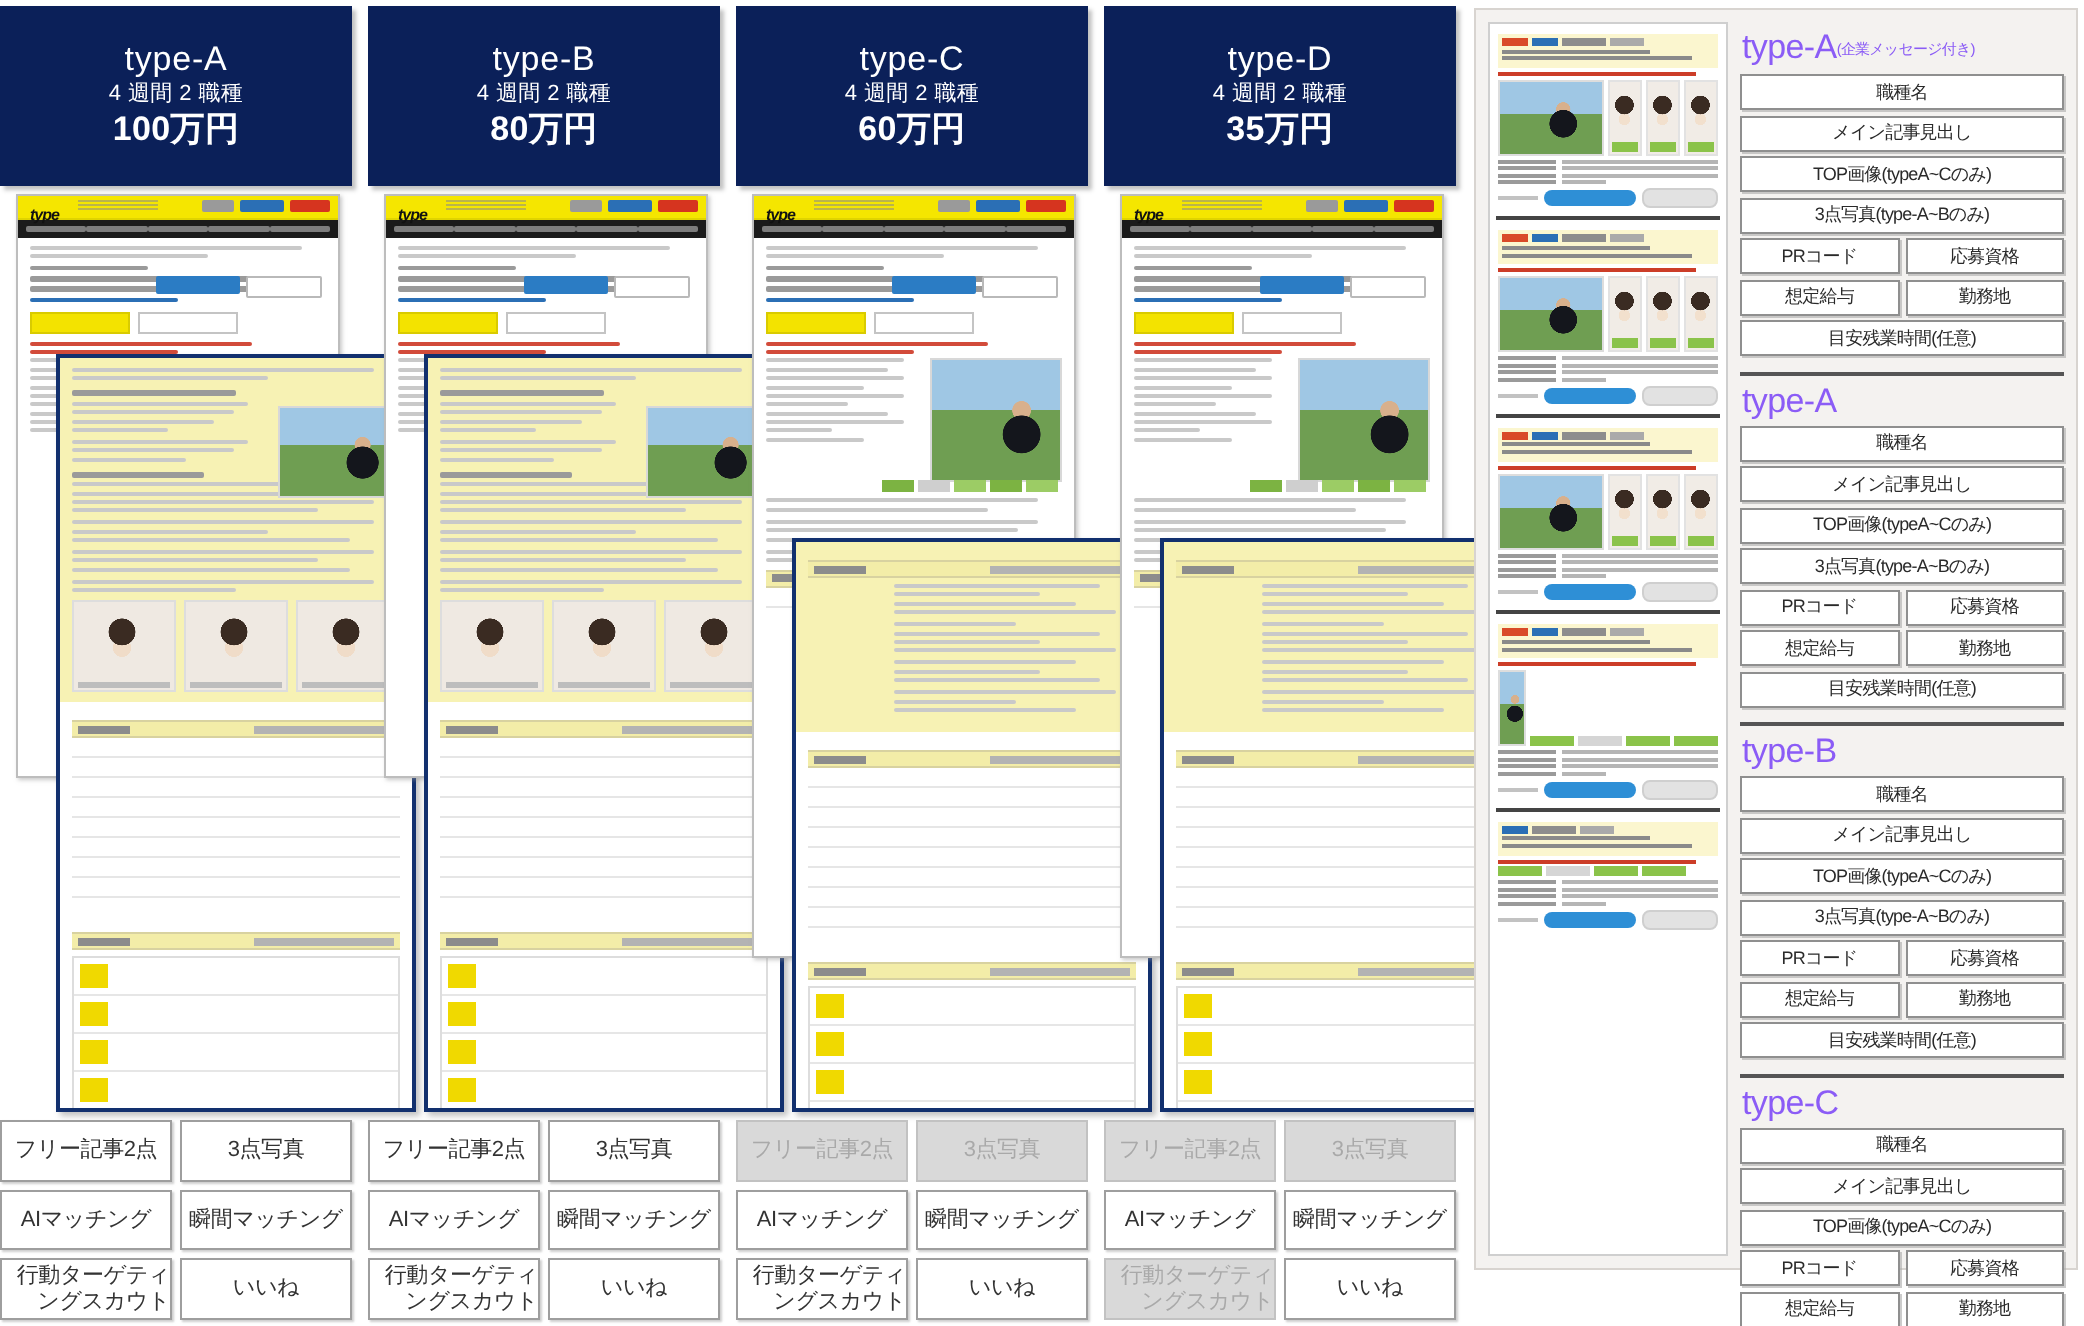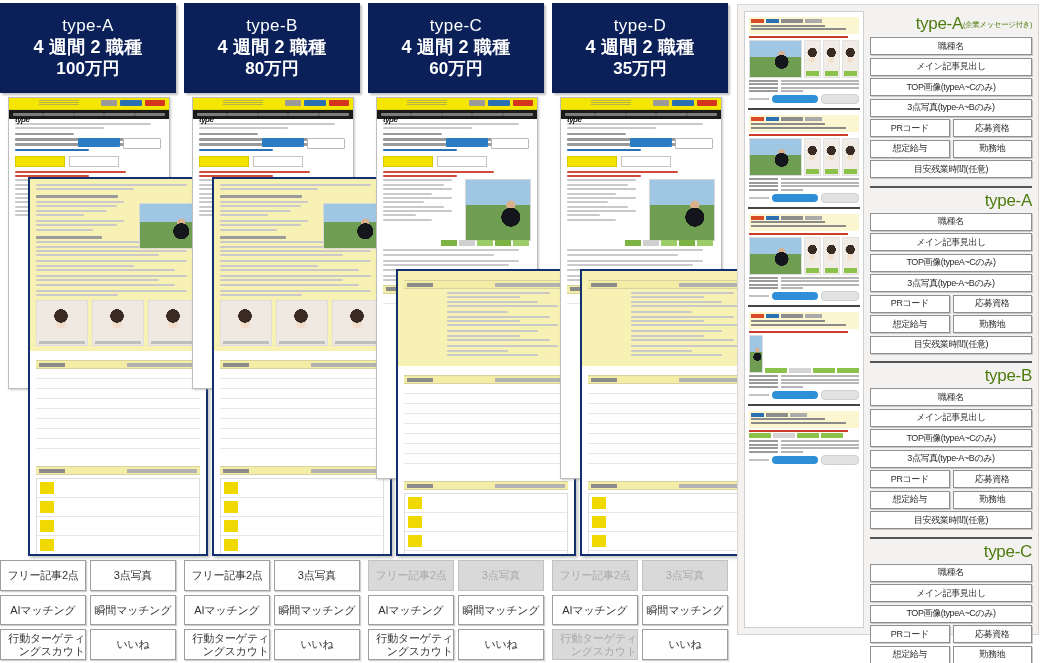--- a/index.html
+++ b/index.html
@@ -21,39 +21,39 @@
   .price-row{position:absolute;left:0;top:3px;width:728px;height:90px;display:flex;gap:8px;}
   .price-card{
     flex:1 1 0;
     background:#0b2059;
     color:#ffffff;
     display:flex;flex-direction:column;align-items:center;justify-content:center;
     line-height:1.22;
     box-shadow:2px 2px 2px rgba(120,120,120,.45);
   }
   .price-card .pc-type{font-size:17px;letter-spacing:.4px;font-weight:400;}
-  .price-card .pc-sub{font-size:18px;font-weight:700;letter-spacing:.2px;}
+  .price-card .pc-sub{font-size:11px;font-weight:400;letter-spacing:.2px;}
   .price-card .pc-price{font-size:17px;font-weight:bold;letter-spacing:.2px;margin-top:1px;}
 
   
   .mock-row{position:absolute;left:0;top:97px;width:728px;height:455px;display:flex;gap:8px;}
   .mock-col{flex:1 1 0;position:relative;}
 
   .browser{
     position:absolute;left:8px;top:0;width:calc(100% - 16px);
     background:#ffffff;border:1px solid #bdbdbd;
     box-shadow:1px 1px 2px rgba(150,150,150,.5);
     overflow:hidden;
   }
   .browser.tall{height:290px;}
   .browser.short{height:380px;}
 
   
   .bw-top{height:11px;background:#f5e600;position:relative;border-bottom:1px solid #e0d400;}
-  .bw-logo{position:absolute;left:6px;top:17px;font-size:8px;font-weight:bold;color:#111;font-style:italic;letter-spacing:-.5px;line-height:9px;}
+  .bw-logo{position:absolute;left:6px;top:5px;font-size:8px;font-weight:bold;color:#111;font-style:italic;letter-spacing:-.5px;line-height:9px;}
   .bw-logo-sub{position:absolute;left:30px;top:2px;width:40px;height:5px;background:linear-gradient(to bottom,#8a8a8a 0 1px,transparent 1px 2px,#8a8a8a 2px 3px,transparent 3px 4px,#8a8a8a 4px 5px);opacity:.55;}
   .bw-top-r{position:absolute;right:4px;top:2px;display:flex;gap:3px;align-items:center;}
   .bw-pill{width:22px;height:6px;background:#2b6fb5;border-radius:1px;}
   .bw-pill.red{background:#d6341f;width:20px;}
   .bw-pill.gray{background:#9a9a9a;width:16px;}
   .bw-nav{height:9px;background:#1b1b1b;display:flex;align-items:center;justify-content:space-around;padding:0 4px;}
   .bw-nav i{display:block;height:3px;width:34px;background:#7d7d7d;border-radius:1px;}
 
   .bw-body{padding:4px 6px 0 6px;}
   .ln{height:2px;background:#c9c9c9;margin-bottom:2.4px;border-radius:1px;}
@@ -179,21 +179,21 @@
   .mini-kv .k{width:26%;height:2px;background:#9a9a9a;}
   .mini-kv .v{flex:1;height:2px;background:#b5b5b5;}
   .mini-foot{display:flex;align-items:center;gap:3px;margin-top:2px;}
   .mini-foot .left{flex:1;height:2px;background:#c2c2c2;}
   .mini-btn{width:46px;height:8px;background:#2e8fd6;border-radius:4px;}
   .mini-btn.gray{background:#e2e2e2;border:1px solid #cfcfcf;width:36px;}
 
   
   .lg-block{border-bottom:2px solid #555;padding:2px 0 5px 0;}
   .lg-block:last-child{border-bottom:none;}
-  .lg-title{font-size:17px;color:#4d7c0f;font-weight:400;letter-spacing:-.3px;line-height:20px;margin:1px 0 2px 1px;text-align:right;}
+  .lg-title{font-size:17px;color:#8b5cf6;font-weight:400;letter-spacing:-.3px;line-height:20px;margin:1px 0 2px 1px;}
   .lg-title .note{font-size:7.5px;letter-spacing:-.4px;vertical-align:2px;}
   .lg-item{
     border:1px solid #8f8f8f;background:#fff;color:#2a2a2a;
     font-size:9px;text-align:center;padding:1.5px 0;margin-bottom:2.5px;letter-spacing:-.4px;
     box-shadow:1px 1px 0 rgba(170,170,170,.6);
   }
   .lg-pair{display:flex;gap:3px;margin-bottom:2.5px;}
   .lg-pair .lg-item{flex:1 1 0;margin-bottom:0;}
 
   .footnote{

